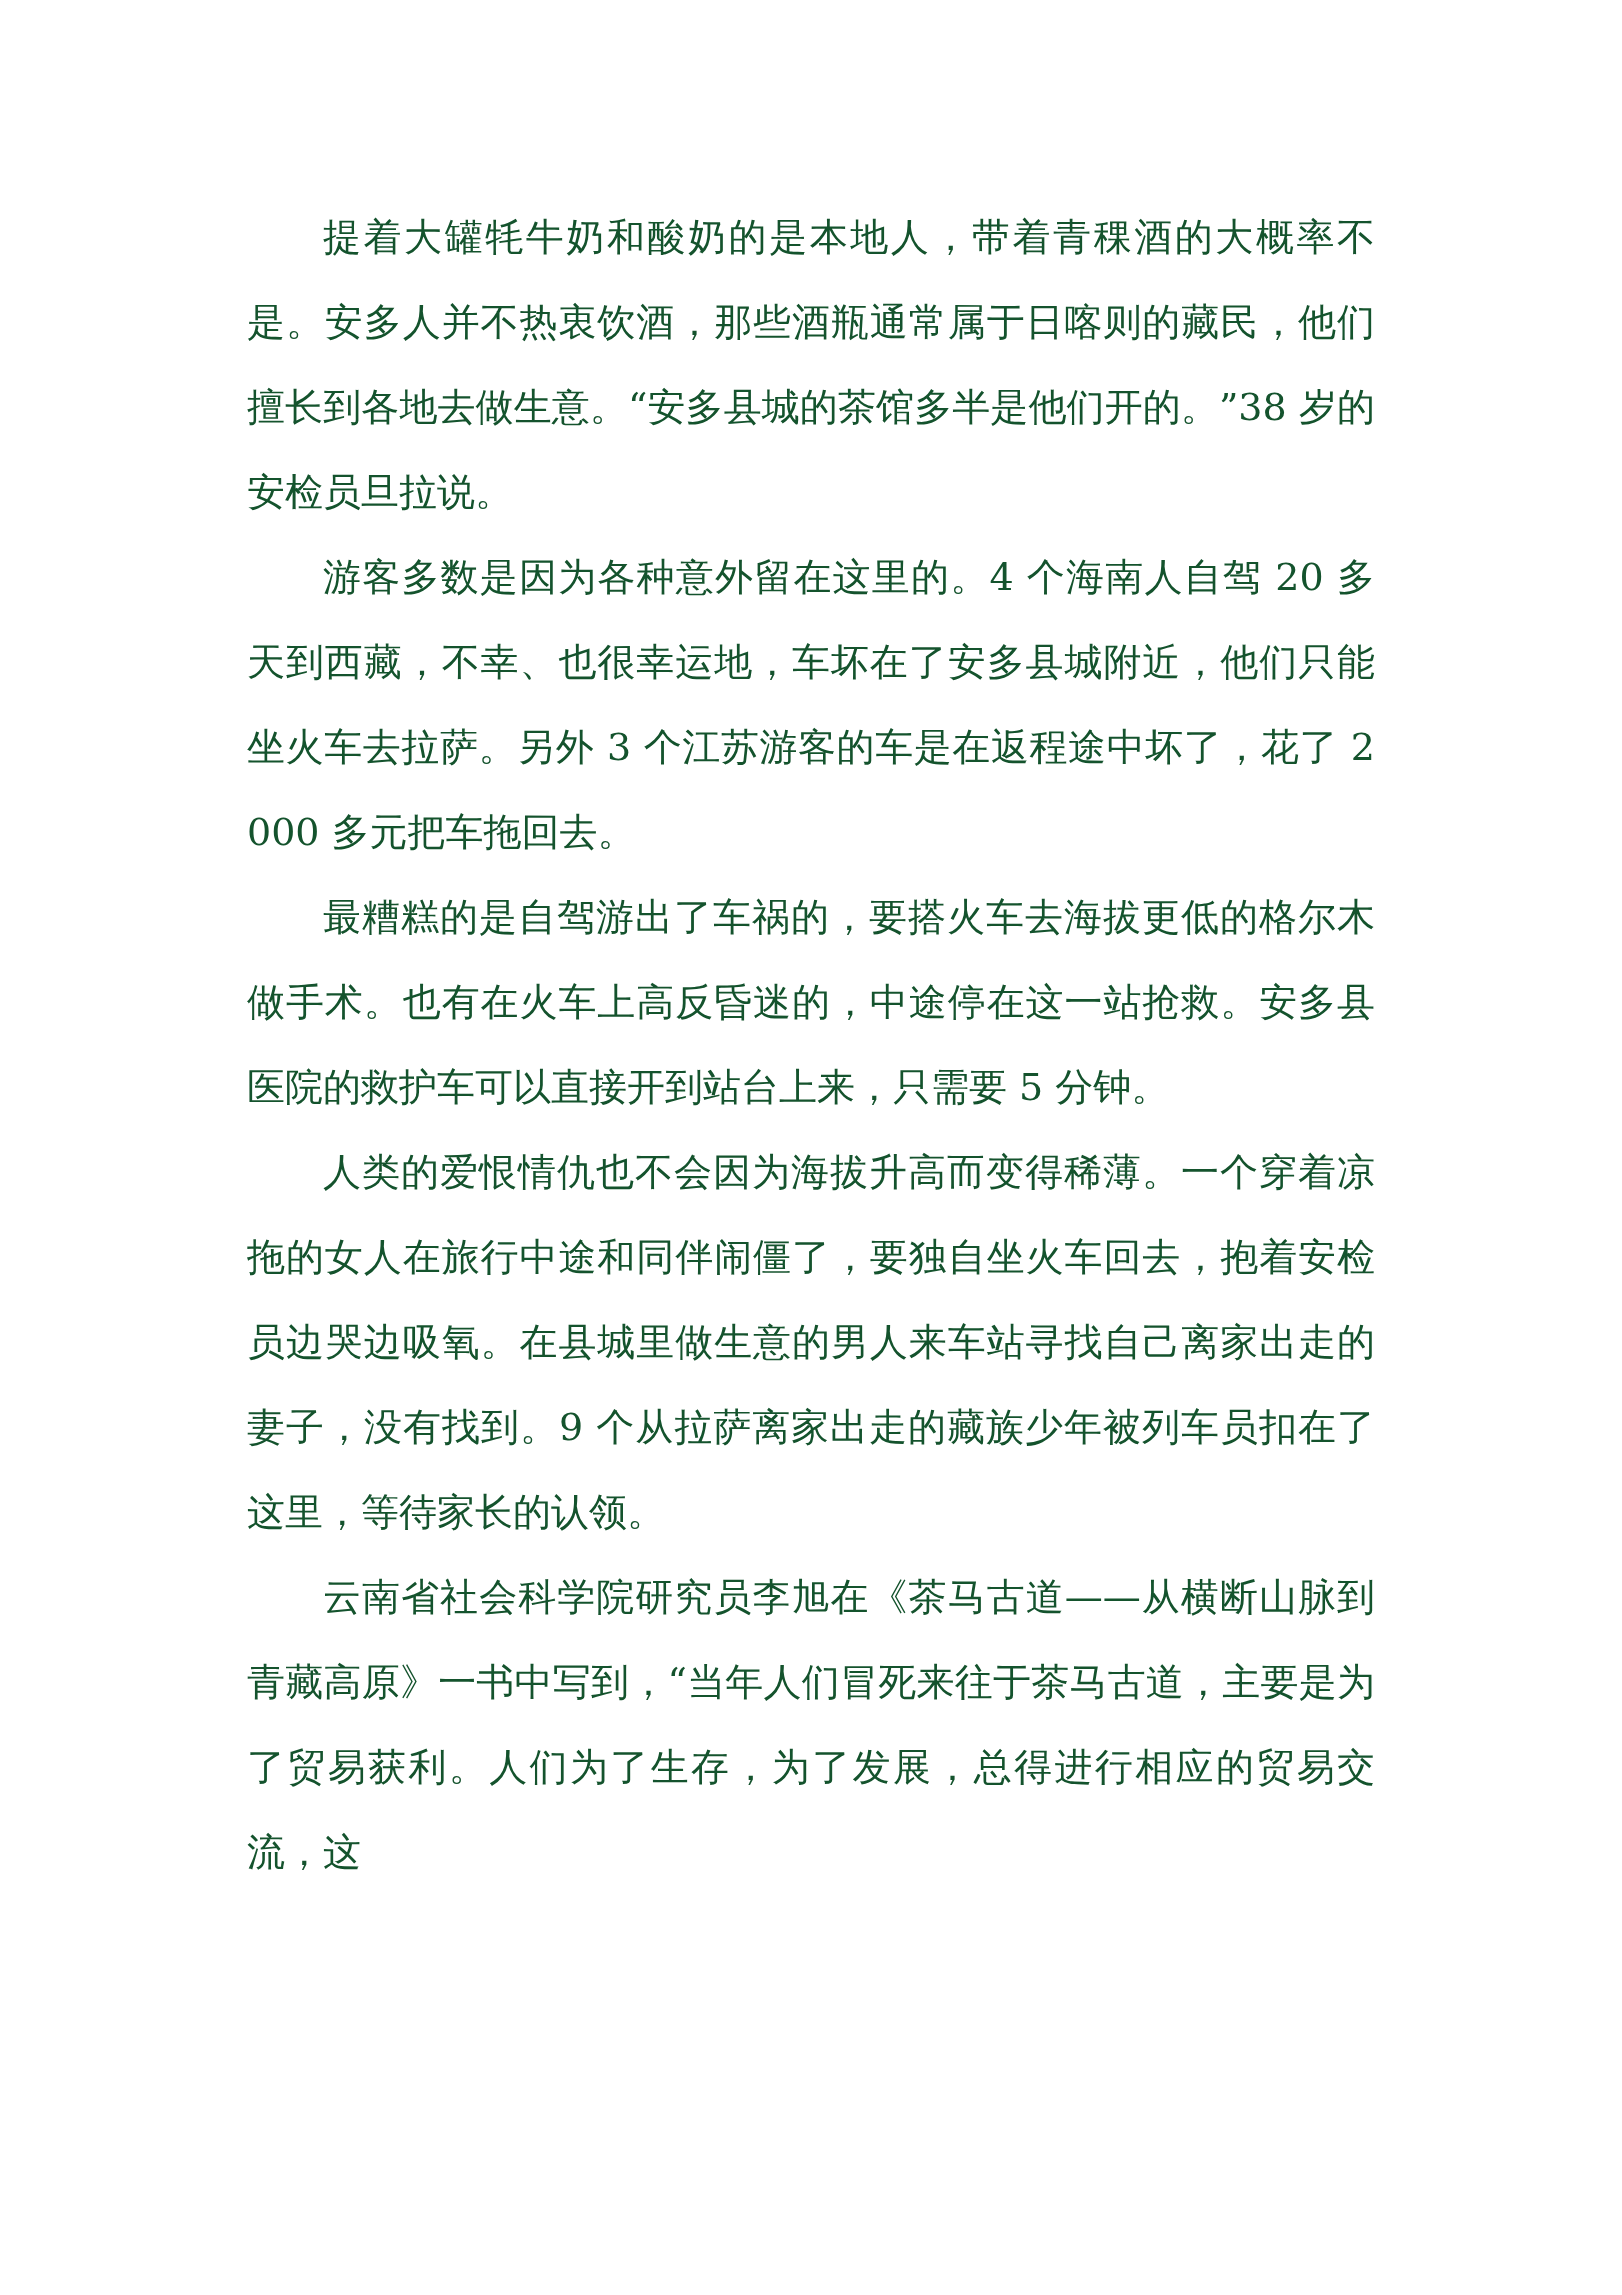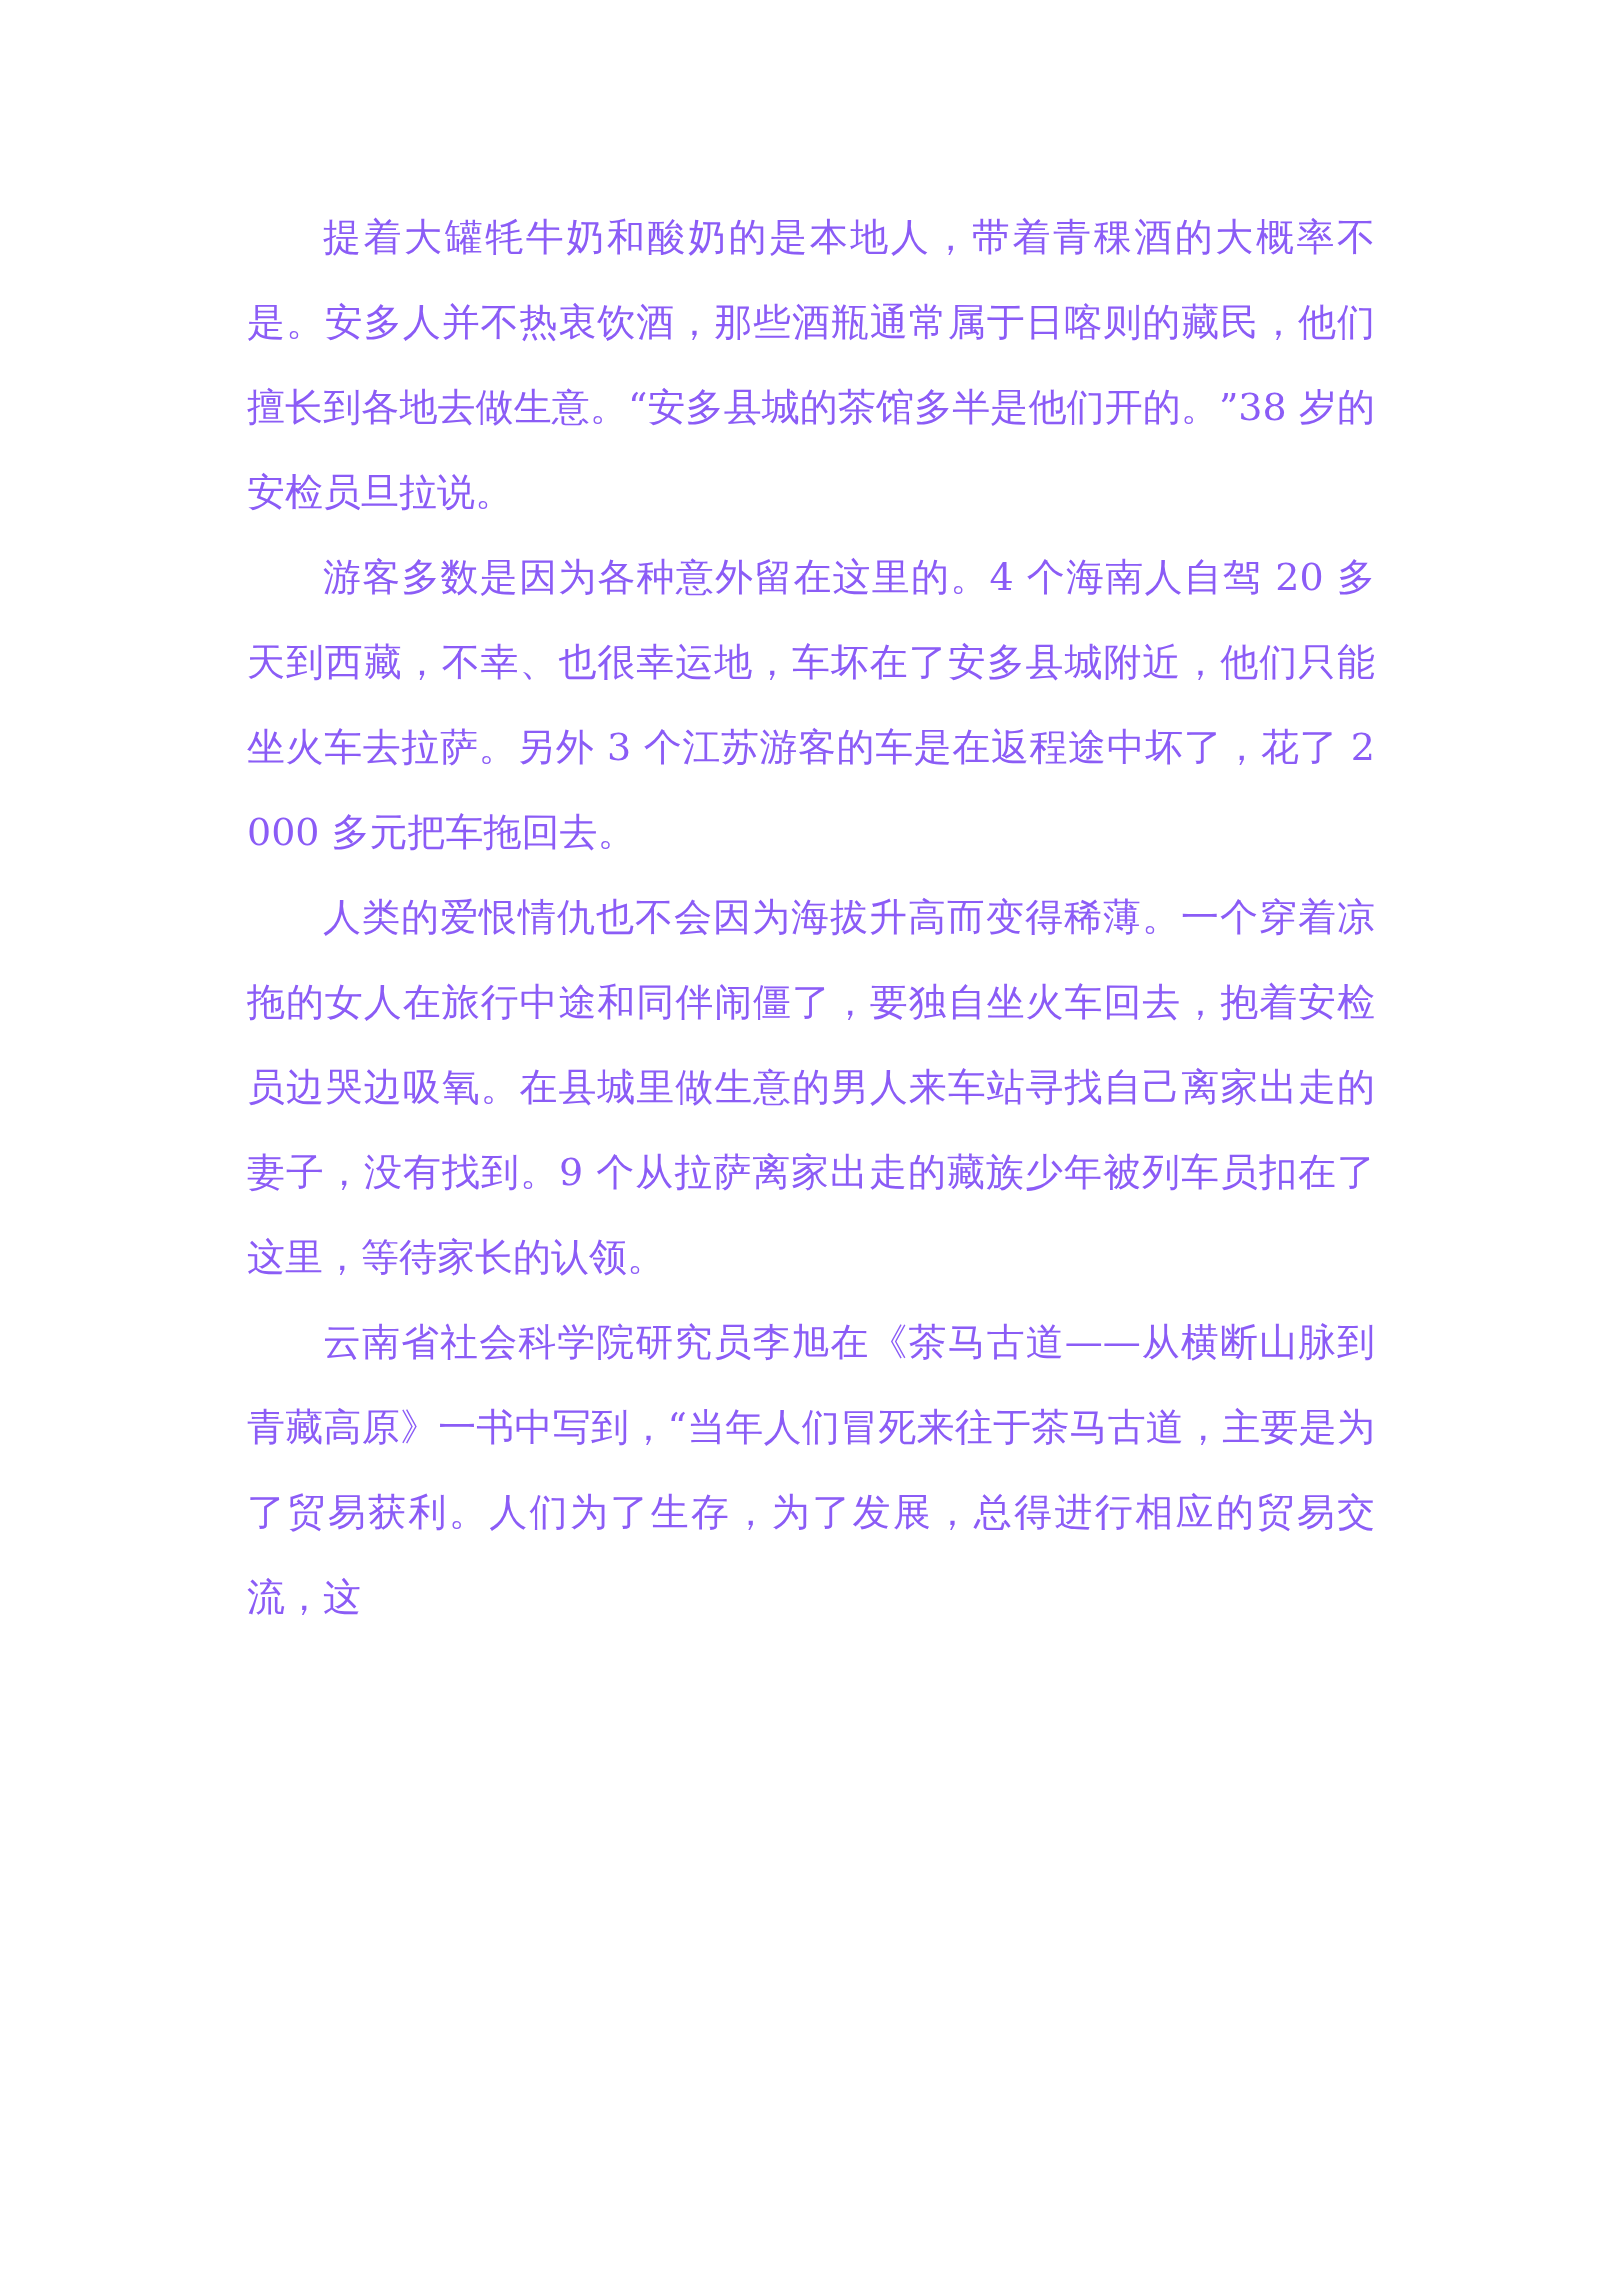--- a/index.html
+++ b/index.html
@@ -15,31 +15,32 @@
     background: #ffffff;
     padding: 195px 248px 0 247px;
     overflow: hidden;
   }
   .doc-body p {
     margin: 0;
     padding: 0;
     font-family: "DejaVu Serif", "Liberation Serif", serif;
     font-size: 38px;
     line-height: 85px;
-    color: #8b5cf6;
+    color: #14532d;
     text-align: justify;
     text-justify: inter-ideograph;
     text-indent: 2em;
     word-break: break-all;
   }
 </style>
 </head>
 <body>
 
 <div class="page">
   <div class="doc-body">
     <p>提着大罐牦牛奶和酸奶的是本地人，带着青稞酒的大概率不是。安多人并不热衷饮酒，那些酒瓶通常属于日喀则的藏民，他们擅长到各地去做生意。“安多县城的茶馆多半是他们开的。”38 岁的安检员旦拉说。</p>
     <p>游客多数是因为各种意外留在这里的。4 个海南人自驾 20 多天到西藏，不幸、也很幸运地，车坏在了安多县城附近，他们只能坐火车去拉萨。另外 3 个江苏游客的车是在返程途中坏了，花了 2000 多元把车拖回去。</p>
+    <p>最糟糕的是自驾游出了车祸的，要搭火车去海拔更低的格尔木做手术。也有在火车上高反昏迷的，中途停在这一站抢救。安多县医院的救护车可以直接开到站台上来，只需要 5 分钟。</p>
     <p>人类的爱恨情仇也不会因为海拔升高而变得稀薄。一个穿着凉拖的女人在旅行中途和同伴闹僵了，要独自坐火车回去，抱着安检员边哭边吸氧。在县城里做生意的男人来车站寻找自己离家出走的妻子，没有找到。9 个从拉萨离家出走的藏族少年被列车员扣在了这里，等待家长的认领。</p>
     <p>云南省社会科学院研究员李旭在《茶马古道——从横断山脉到青藏高原》一书中写到，“当年人们冒死来往于茶马古道，主要是为了贸易获利。人们为了生存，为了发展，总得进行相应的贸易交流，这</p>
   </div>
 </div>
 
 
 </body></html>

